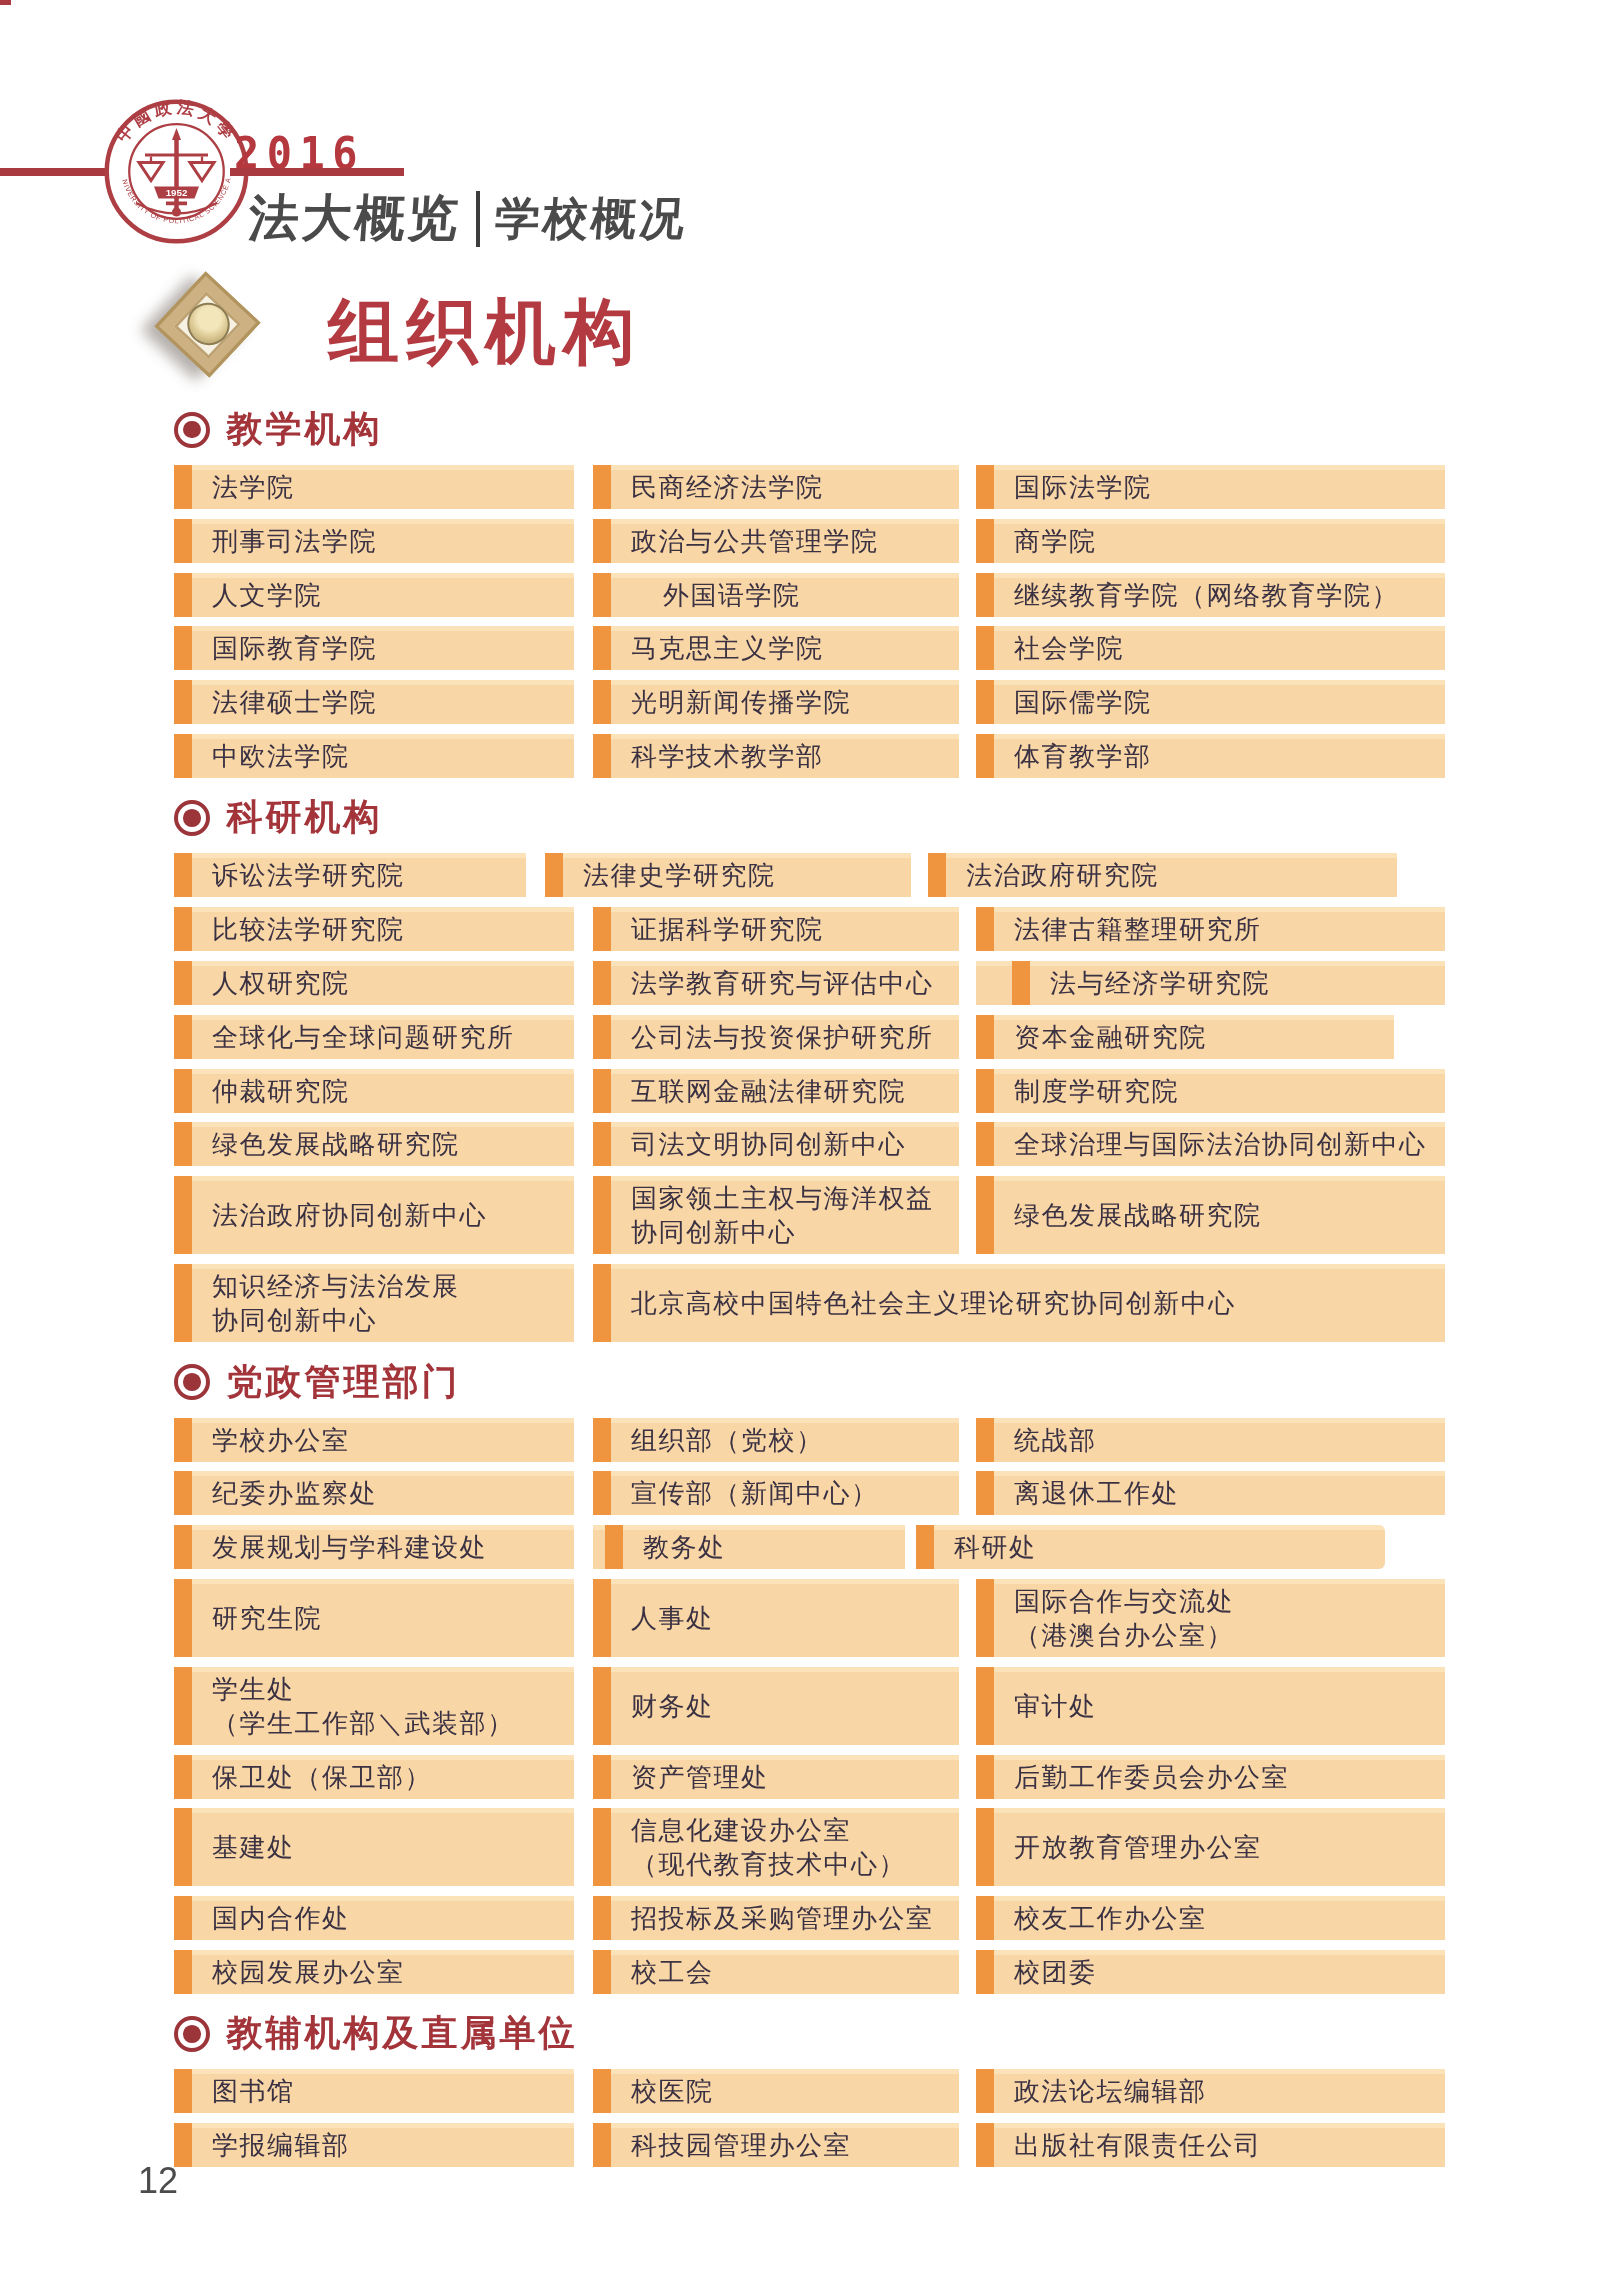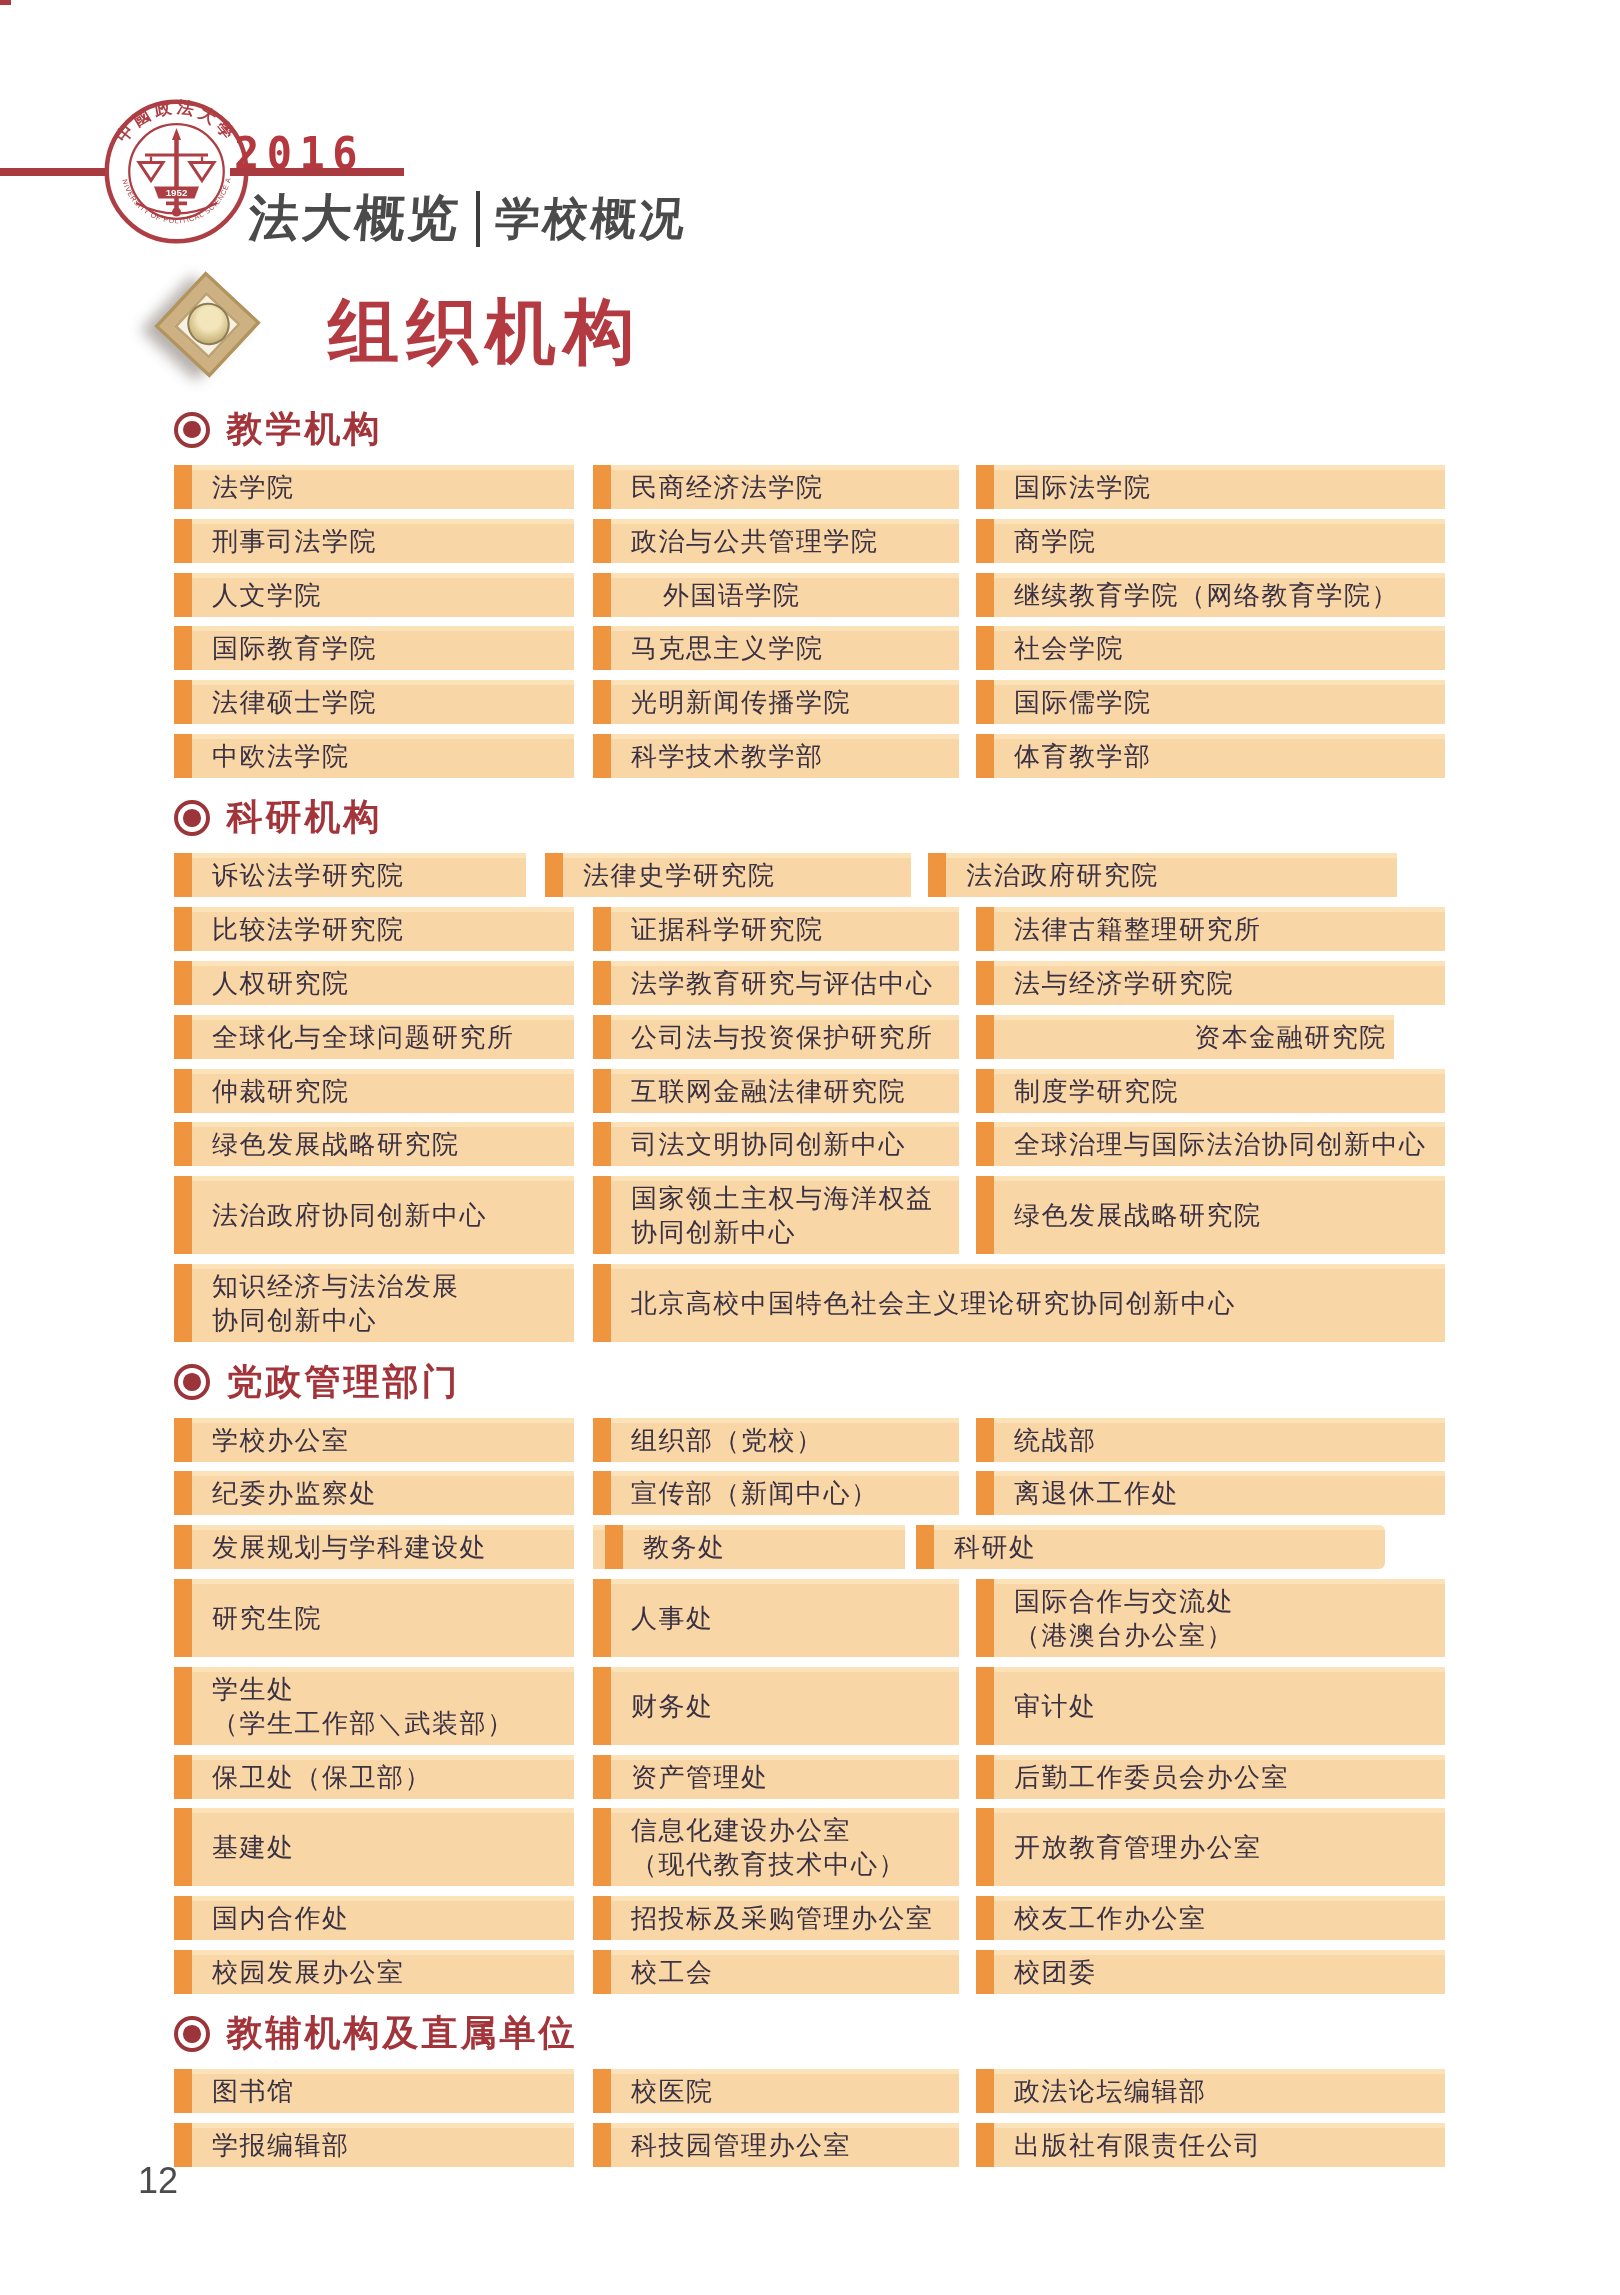--- a/index.html
+++ b/index.html
@@ -308,41 +308,41 @@
             <div class="bar-text">
               <div class="ln">人权研究院</div>
             </div>
           </div>
           <div class="bar" style="width: 366px; margin-right: 17.3px;">
             <div class="bar-accent"></div>
             <div class="bar-text">
               <div class="ln">法学教育研究与评估中心</div>
             </div>
           </div>
-          <div class="bar" style="width: 469px;">
+          <div class="bar" style="width: 469px; padding-left: 36px;">
             <div class="bar-accent"></div>
             <div class="bar-text">
               <div class="ln">法与经济学研究院</div>
             </div>
           </div>
         </div>
         <div class="row">
           <div class="bar" style="width: 400px; margin-right: 19px;">
             <div class="bar-accent"></div>
             <div class="bar-text">
               <div class="ln">全球化与全球问题研究所</div>
             </div>
           </div>
           <div class="bar" style="width: 366px; margin-right: 17.3px;">
             <div class="bar-accent"></div>
             <div class="bar-text">
               <div class="ln">公司法与投资保护研究所</div>
             </div>
           </div>
-          <div class="bar" style="width: 418px; justify-content: space-between;">
+          <div class="bar" style="width: 418px;">
             <div class="bar-accent"></div>
             <div class="bar-text">
               <div class="ln">资本金融研究院</div>
             </div>
           </div>
         </div>
         <div class="row">
           <div class="bar" style="width: 400px; margin-right: 19px;">
             <div class="bar-accent"></div>
             <div class="bar-text">

